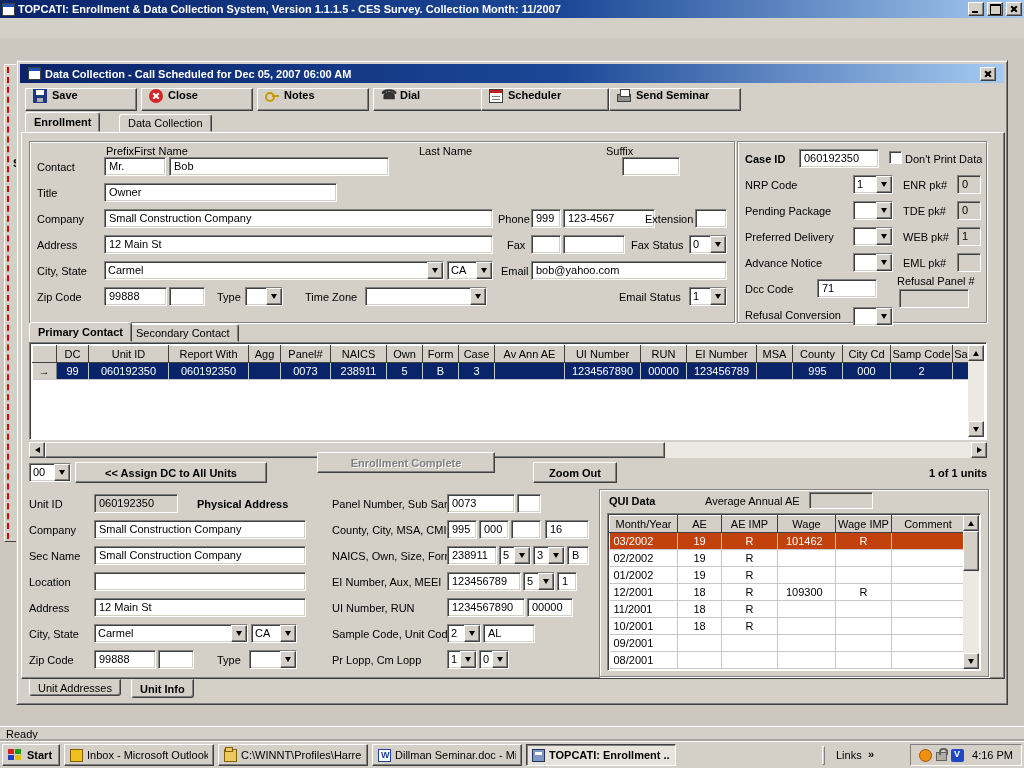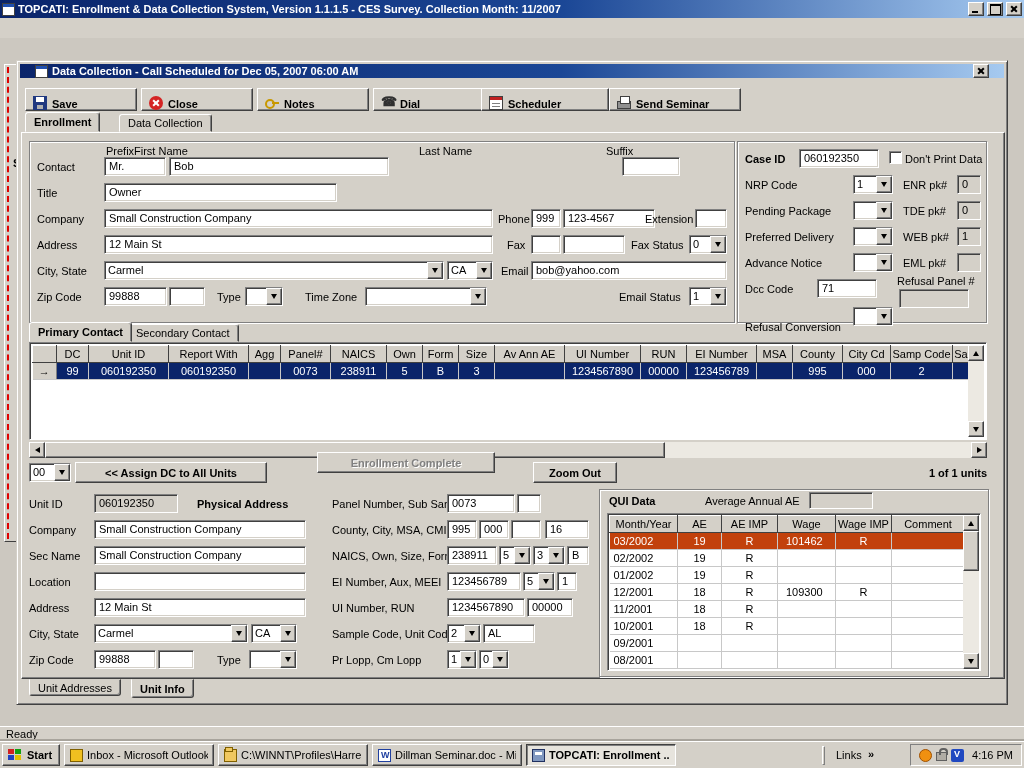--- a/index.html
+++ b/index.html
@@ -43,28 +43,28 @@
   .g-x::before{transform:rotate(45deg)}.g-x::after{transform:rotate(-45deg)}
   #menubar{position:absolute;left:0;top:18px;width:1024px;height:20px;background:#d4d0c8;display:flex;align-items:center;border-bottom:1px solid #808080}
   .mi{padding:2px 8px}
   #mdi{position:absolute;left:0;top:38px;width:1024px;height:688px;background:#ccc8c0}
   #sidestrip{position:absolute;left:4px;top:64px;width:20px;height:478px;background:#d4d0c8;border:1px solid;border-color:#fff #404040 #404040 #fff}
   #sidestrip .redline{position:absolute;left:2px;top:2px;bottom:2px;width:0;border-left:2px dashed #e00000}
   #sidestrip .sl{position:absolute;left:8px;top:92px;font-weight:bold}
   
   #dlg{position:absolute;left:16px;top:60px;width:992px;height:645px;background:#d4d0c8;border:1px solid;
        border-color:#d4d0c8 #404040 #404040 #d4d0c8;box-shadow:inset 1px 1px 0 #fff,inset -1px -1px 0 #808080}
-  #dtitle{position:absolute;left:3px;top:3px;right:3px;height:14px;display:flex;align-items:center;gap:4px;padding:0 15px;color:#fff;font-weight:bold}
+  #dtitle{position:absolute;left:3px;top:3px;right:3px;height:19px;display:flex;align-items:center;gap:4px;padding:0 8px;color:#fff;font-weight:bold}
   .dxbtn{width:16px;height:14px;margin-left:auto;background:#d4d0c8;border:1px solid;border-color:#fff #404040 #404040 #fff;
          box-shadow:inset -1px -1px 0 #808080;position:relative}
   .formicon{width:13px;height:13px;background:#fff;border:1px solid #404040;position:relative;flex:0 0 auto}
   .formicon::after{content:"";position:absolute;left:0;right:0;top:0;height:3px;background:#2050b0}
   
   .tbtn2{position:absolute;top:27px;height:23px;background:#d4d0c8;border:1px solid;border-color:#fff #404040 #404040 #fff;
-         box-shadow:inset -1px -1px 0 #808080;display:flex;align-items:flex-end;gap:5px;padding:0 7px;font-weight:bold}
+         box-shadow:inset -1px -1px 0 #808080;display:flex;align-items:flex-start;gap:5px;padding:0 7px;font-weight:bold}
   .ico{width:14px;height:14px;position:relative;flex:0 0 auto}
   .i-save{background:#203880}
   .i-save::before{content:"";position:absolute;left:3px;top:1px;right:3px;height:5px;background:#fff}
   .i-save::after{content:"";position:absolute;left:4px;bottom:1px;right:4px;height:4px;background:#b0b0b0}
   .i-x{border-radius:50%;background:#d42424}
   .i-x::before,.i-x::after{content:"";position:absolute;left:3px;right:3px;top:6px;height:2px;background:#fff}
   .i-x::before{transform:rotate(45deg)}.i-x::after{transform:rotate(-45deg)}
   .i-key::before{content:"";position:absolute;left:0;top:3px;width:6px;height:6px;border:2px solid #c89800;border-radius:50%}
   .i-key::after{content:"";position:absolute;right:0;top:6px;width:7px;height:2px;background:#c89800;box-shadow:5px 2px 0 -3px #c89800}
   .i-phone::after{content:"☎";position:absolute;left:0;top:-2px;font-size:13px;color:#303030}
@@ -299,21 +299,21 @@
         </span>
     </div>
     <span class="lbl" style="left:886px;top:196px">EML pk#</span>
     <div class="fld ro" style="left:940px;top:192px;width:24px"></div>
 
     <span class="lbl" style="left:728px;top:222px">Dcc Code</span>
     <div class="fld" style="left:800px;top:218px;width:60px">71</div>
     <span class="lbl" style="left:880px;top:214px">Refusal Panel #</span>
     <div class="fld ro" style="left:882px;top:228px;width:70px"></div>
 
-    <span class="lbl" style="left:728px;top:260px">Refusal Conversion</span>
+    <span class="lbl" style="left:728px;top:248px">Refusal Conversion</span>
     <div class="fld dd" style="left:836px;top:246px;width:40px">
       <span class="t"></span>
       <span class="ddbtn">
           <i class="tri-d"></i>
         </span>
     </div>
 
     <div class="tab on" style="left:12px;top:261px">
       <span>Primary Contact</span>
     </div>
@@ -348,21 +348,21 @@
             <tr>
               <th></th>
               <th>DC</th>
               <th>Unit ID</th>
               <th>Report With</th>
               <th>Agg</th>
               <th>Panel#</th>
               <th>NAICS</th>
               <th>Own</th>
               <th>Form</th>
-              <th>Size</th>
+              <th>Case</th>
               <th>Av Ann AE</th>
               <th>UI Number</th>
               <th>RUN</th>
               <th>EI Number</th>
               <th>MSA</th>
               <th>County</th>
               <th>City Cd</th>
               <th>Samp Code</th>
               <th>Sa</th>
             </tr>

